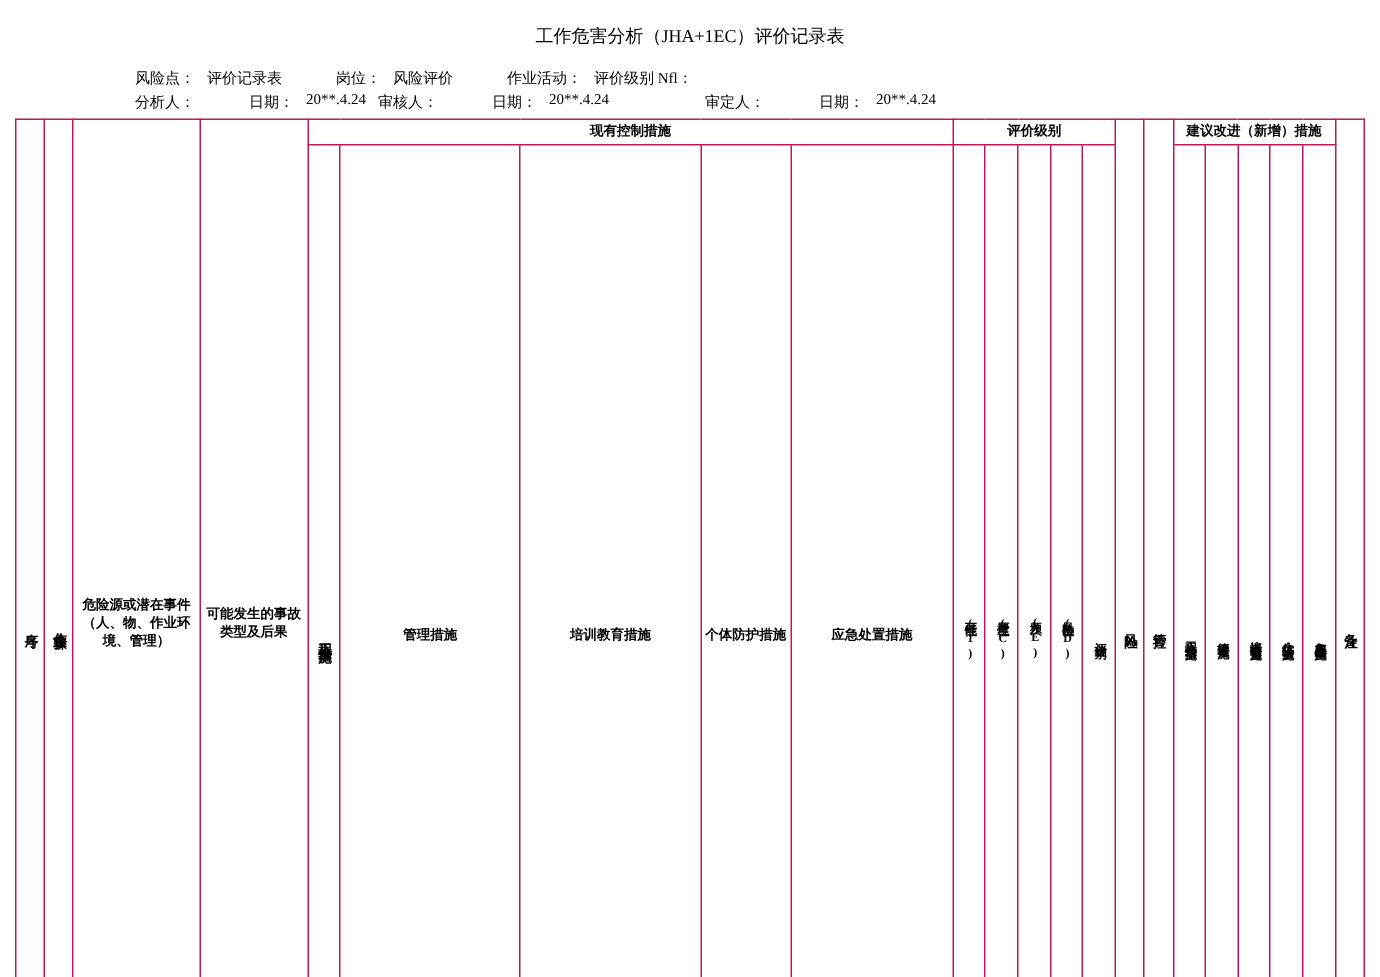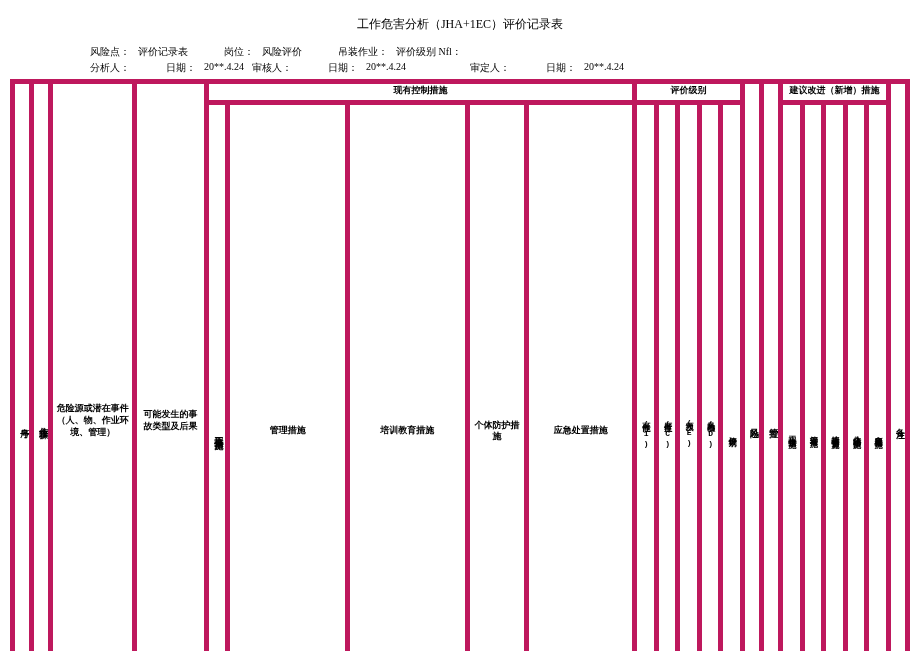--- a/index.html
+++ b/index.html
@@ -27,26 +27,25 @@
   .meta-row span { white-space: nowrap; }
   .meta-row .gap { flex: 0 0 20px; }
   table {
     border-collapse: collapse;
     width: 100%;
     table-layout: fixed;
     font-size: 9px;
     margin-top: 4px;
   }
   th, td {
-    border: 5px solid #be185d;
+    border: 1px solid #be185d;
     padding: 2px 2px;
     vertical-align: middle;
     word-break: break-all;
     line-height: 1.3;
-    font-family: Liberation Mono, monospace;
   }
   .vtext {
     writing-mode: vertical-rl;
     text-orientation: upright;
     letter-spacing: 1px;
     height: 100%;
     margin: 0 auto;
   }
   .small { font-size: 8px; }
 </style>
@@ -55,21 +54,21 @@
 
 <div class="title">工作危害分析（JHA+1EC）评价记录表</div>
 
 <div class="meta-row">
   <span>风险点：</span>
     <span>评价记录表</span>
   <span class="gap"></span>
   <span>岗位：</span>
     <span>风险评价</span>
   <span class="gap"></span>
-  <span>吊装作业：</span>
+  <span>作业活动：</span>
     <span>评价级别 Nfl：</span>
 </div>
 <div class="meta-row">
   <span>分析人：</span>
   <span class="gap"></span>
   <span>日期：</span>
     <span>20**.4.24</span>
   <span>审核人：</span>
   <span class="gap"></span>
   <span>日期：</span>

